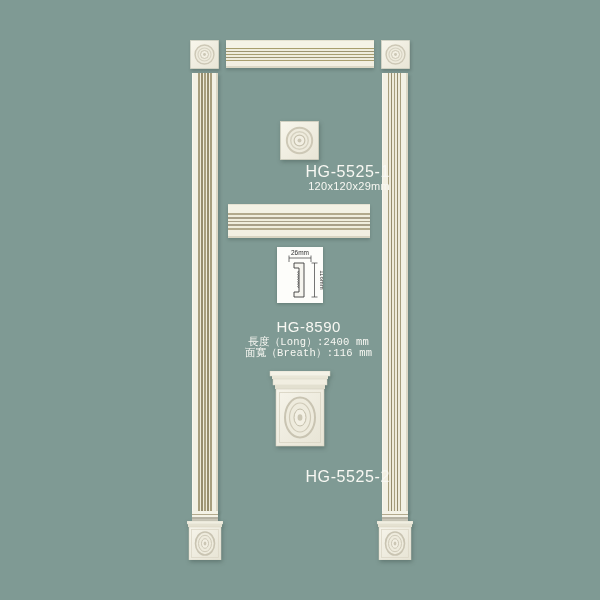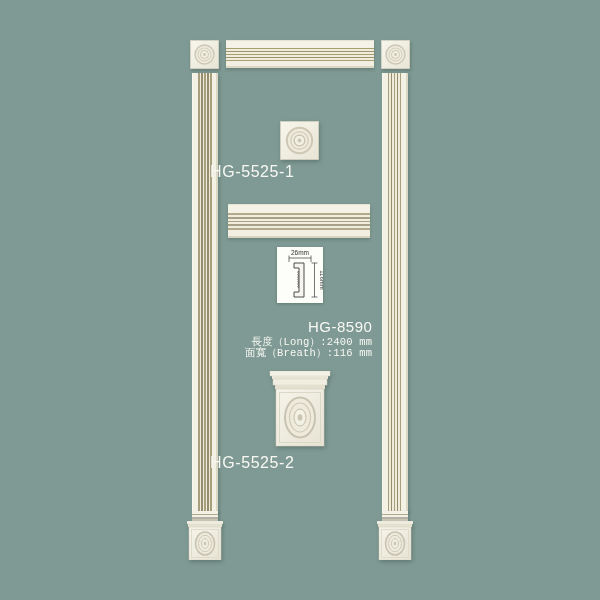--- a/index.html
+++ b/index.html
@@ -53,26 +53,26 @@
   .rosette-sample{left:280px;top:121px;width:39px;height:39px;filter:drop-shadow(1px 2px 2px rgba(30,45,40,.3));}
   .plinth{filter:drop-shadow(1px 2px 2px rgba(30,45,40,.3));}
   .plinth-sample{left:269px;top:371px;width:62px;height:76px;}
   .plinth-bl{left:187px;top:521px;width:36px;height:39px;}
   .plinth-br{left:377px;top:521px;width:36px;height:39px;}
 
   
   .diagram{left:277px;top:247px;width:46px;height:56px;background:#fdfdfa;box-shadow:0 1px 3px rgba(30,45,40,.3);}
 
   
-  .lbl{color:#f8f8f3;text-align:left;left:210px;width:180px;white-space:nowrap;}
+  .lbl{color:#f8f8f3;text-align:right;left:210px;width:180px;white-space:nowrap;}
   .lbl-code{font-size:16px;letter-spacing:.6px;}
   .lbl-size{font-size:11px;letter-spacing:.3px;}
   .l1c{top:163px;} .l1s{top:180px;}
-  .l3c{top:454px;} .l3s{top:466px;}
-  .specs{left:245px;top:318px;color:#f8f8f3;text-align:right;}
+  .l3c{top:468px;} .l3s{top:466px;}
+  .specs{left:245px;top:318px;color:#f8f8f3;text-align:center;}
   .specs .sp-code{font-size:15px;letter-spacing:.5px;margin-bottom:2px;}
   .specs .sp-line{font-size:10.5px;line-height:10.5px;letter-spacing:.2px;font-family:Liberation Mono, monospace;}
 </style>
 </head>
 <body>
 
 <div class="stage">
 
   <div class="abs corner-block" style="left:190px;top:40px;">
     <svg viewBox="0 0 40 40">
@@ -123,20 +123,21 @@
         </defs>
       <rect x="0.5" y="0.5" width="39" height="39" fill="url(#gc)" stroke="#d8d4c4" stroke-width="0.8"></rect>
       <circle cx="20" cy="20" r="13" fill="#eeebdd" stroke="#cdc8b6" stroke-width="2"></circle>
       <circle cx="20" cy="20" r="9" fill="none" stroke="#d6d2c1" stroke-width="1.5"></circle>
       <circle cx="20" cy="20" r="5.5" fill="#f2efe3" stroke="#c6c1ae" stroke-width="1.2"></circle>
       <circle cx="20" cy="20" r="2" fill="#cbc6b4"></circle>
     </svg>
   </div>
 
   <div class="abs lbl lbl-code l1c">HG-5525-1</div>
+  <div class="abs lbl lbl-size l1s">120x120x29mm</div>
 
   <div class="abs rail rail-mid"></div>
 
   <div class="abs diagram">
     <svg viewBox="0 0 46 56">
       <text x="23" y="8" text-anchor="middle" font-size="6.5" fill="#2e2e2e" font-family="Liberation Sans, sans-serif">26mm</text>
       <g stroke="#3a3a3a" stroke-width="0.7" fill="none">
         <line x1="12" y1="11" x2="34" y2="11"></line>
         <line x1="12" y1="8.5" x2="12" y2="15"></line>
         <line x1="34" y1="8.5" x2="34" y2="15"></line>

